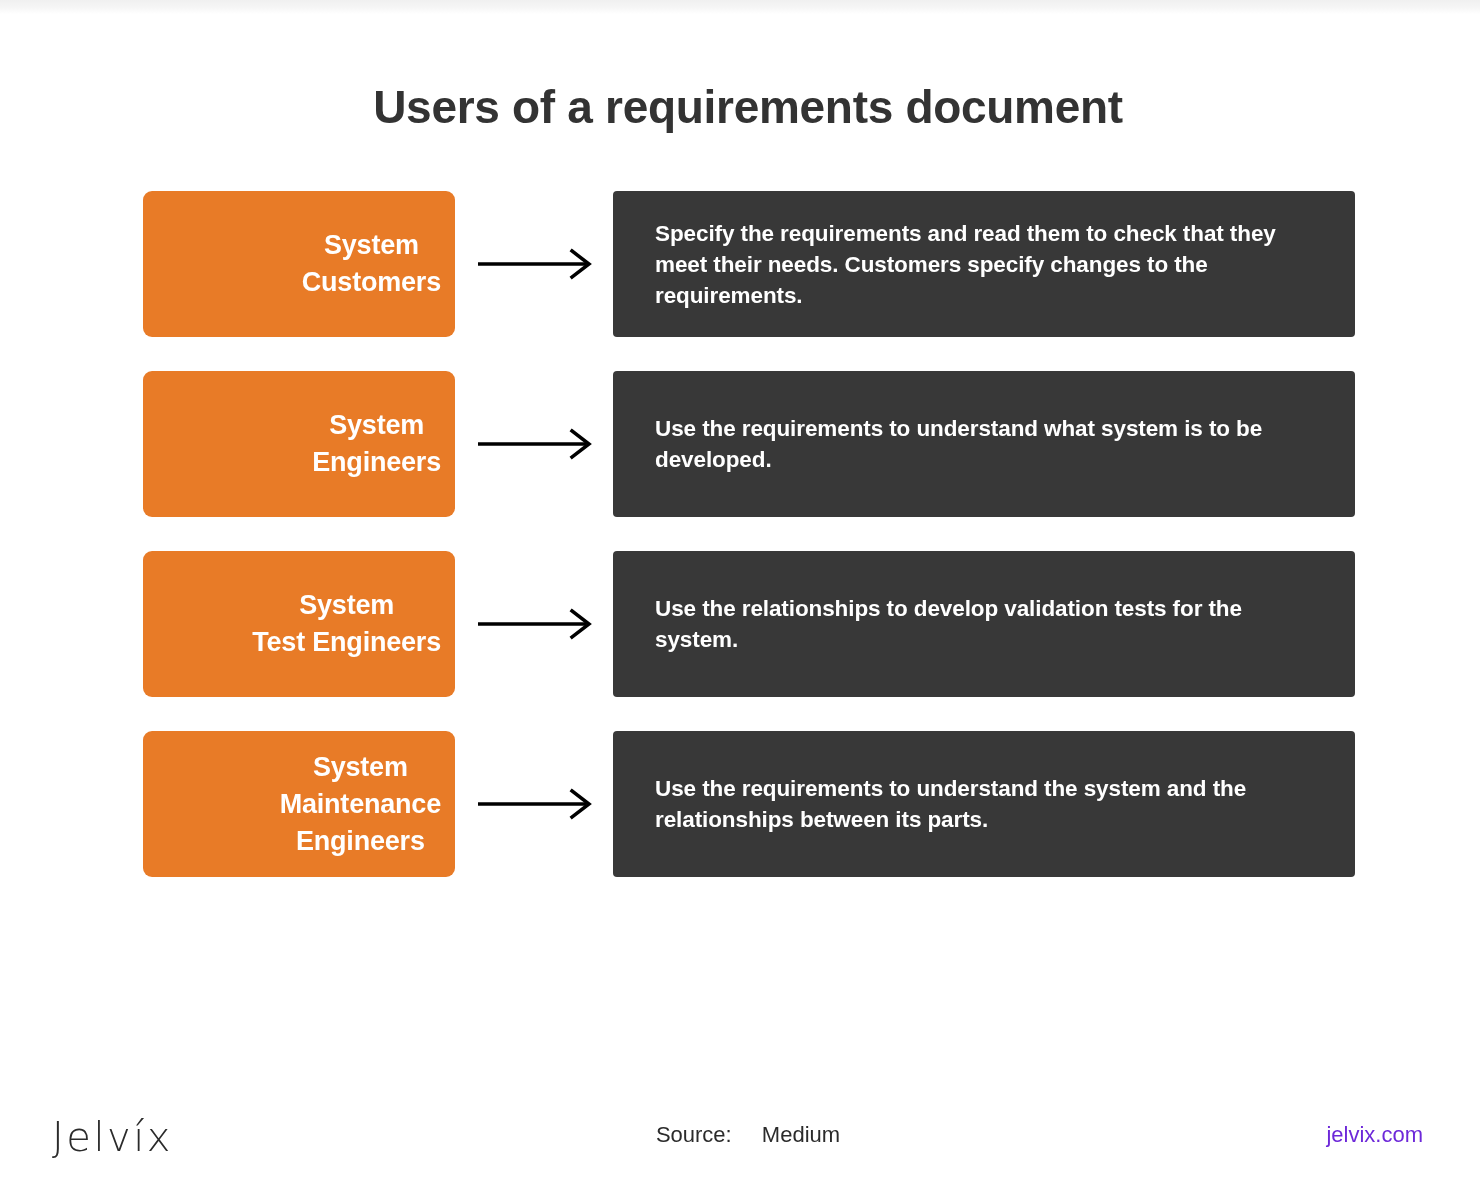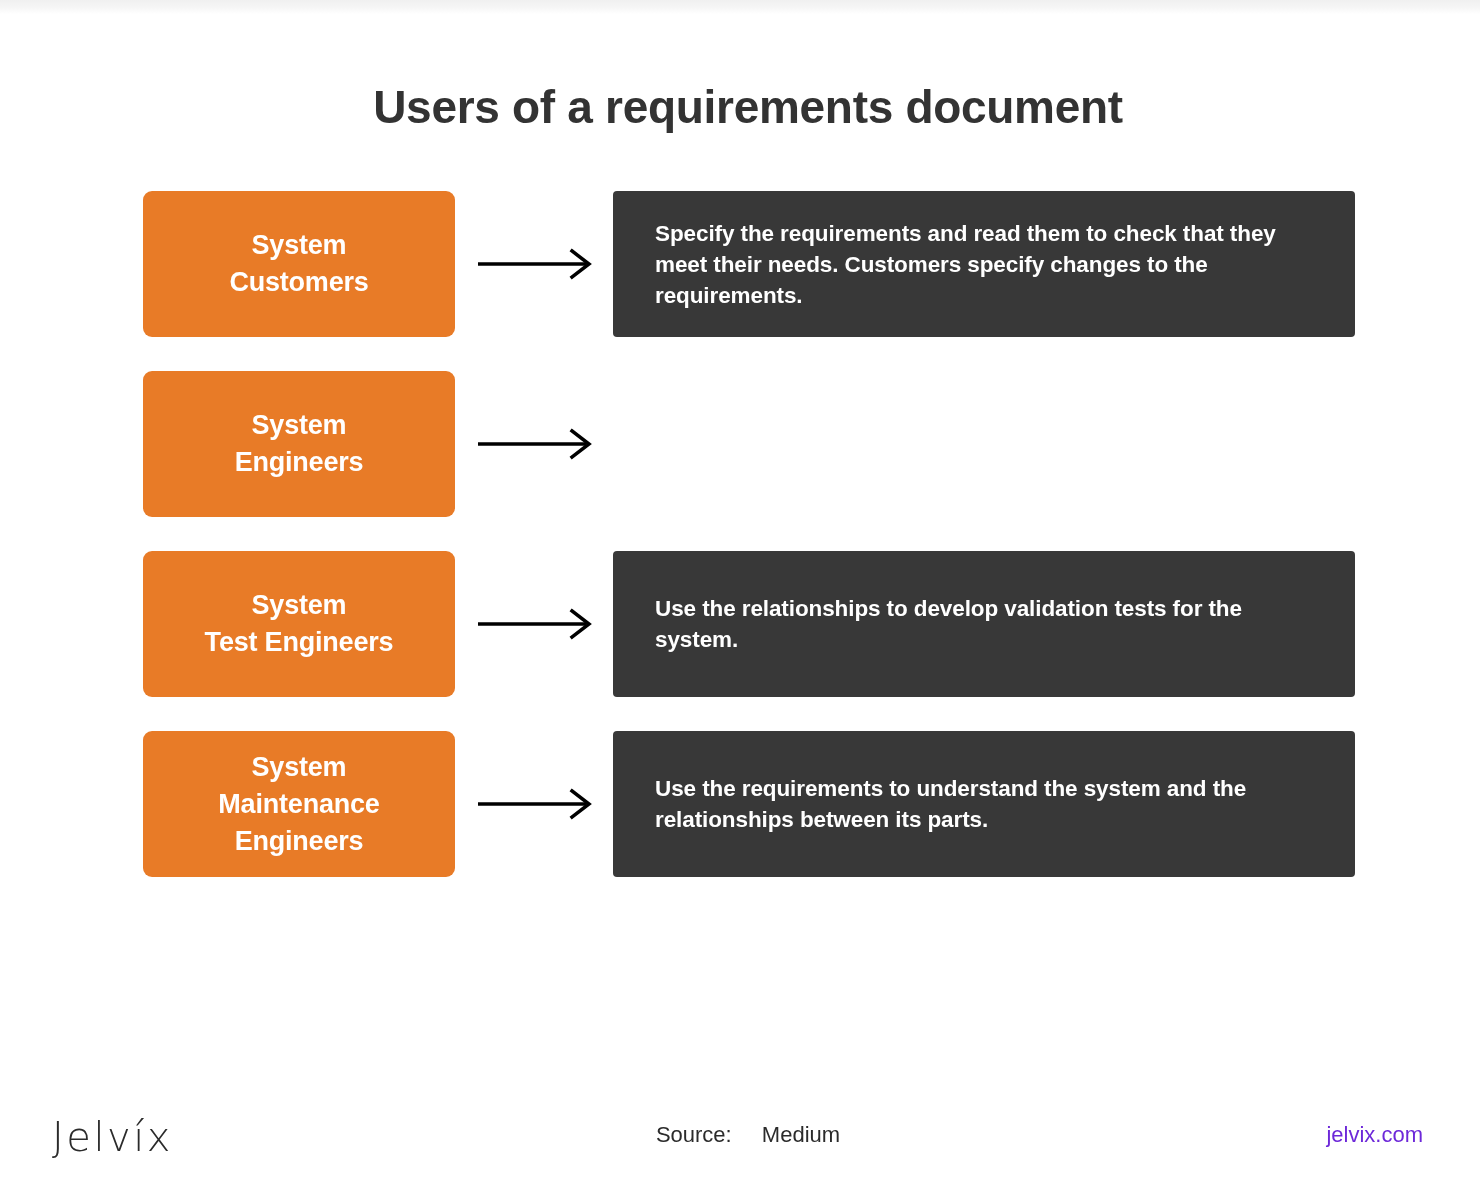--- a/index.html
+++ b/index.html
@@ -60,21 +60,21 @@
   .role-box {
     position: absolute;
     left: 135px;
     top: 0;
     width: 312px;
     height: 146px;
     background: #E87B27;
     border-radius: 9px;
     display: flex;
     align-items: center;
-    justify-content: center;
+    justify-content: flex-end;
     box-sizing: border-box;
     padding: 0 14px;
   }
 
   .role-label {
     color: #ffffff;
     font-size: 27px;
     font-weight: bold;
     line-height: 37px;
     text-align: center;
@@ -195,20 +195,23 @@
       <div class="role-box">
         <div class="role-label">System
 Engineers</div>
       </div>
       <div class="arrow">
         <svg width="122" height="34" viewBox="0 0 122 34" aria-hidden="true">
           <line x1="2" y1="17" x2="110" y2="17" stroke="#000000" stroke-width="3.5"></line>
           <polyline points="96,4 113,17 96,30" fill="none" stroke="#000000" stroke-width="3.5" stroke-linecap="square" stroke-linejoin="miter"></polyline>
         </svg>
       </div>
+      <div class="desc-box">
+        <div class="desc-text">Use the requirements to understand what system is to be developed.</div>
+      </div>
     </div>
 
     <div class="row">
       <div class="role-box">
         <div class="role-label">System
 Test Engineers</div>
       </div>
       <div class="arrow">
         <svg width="122" height="34" viewBox="0 0 122 34" aria-hidden="true">
           <line x1="2" y1="17" x2="110" y2="17" stroke="#000000" stroke-width="3.5"></line>

